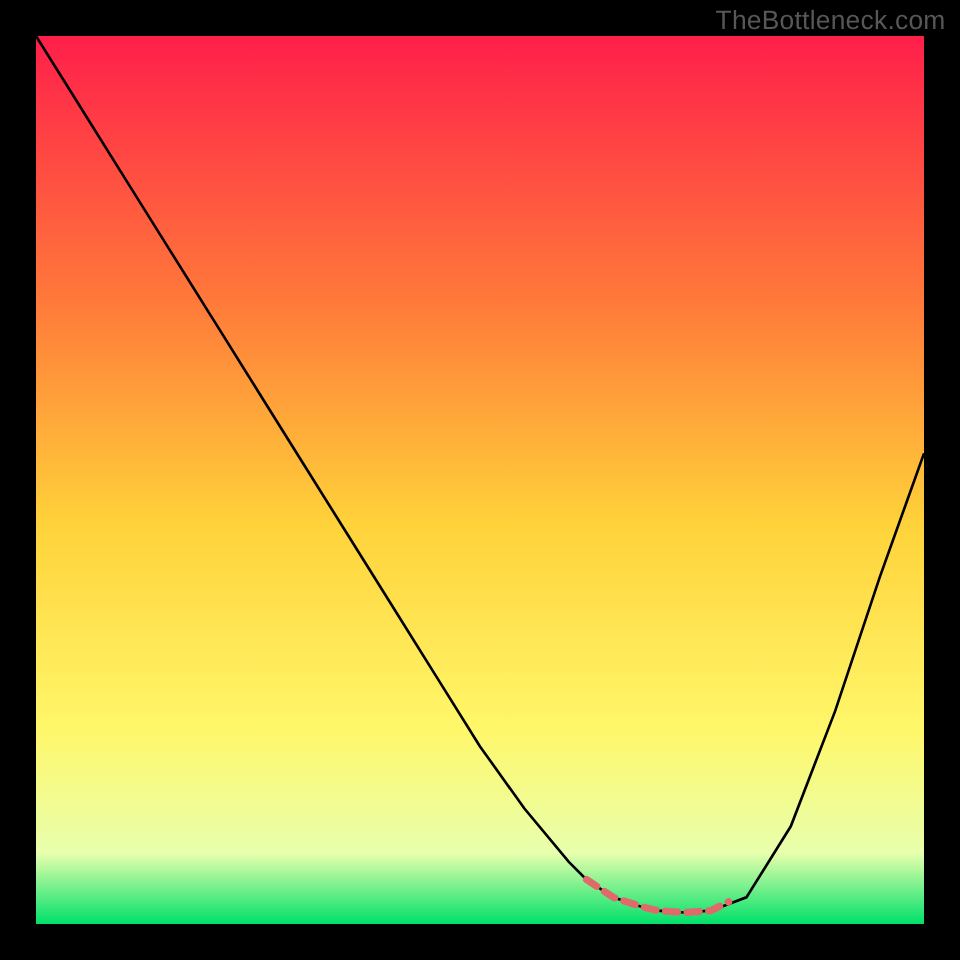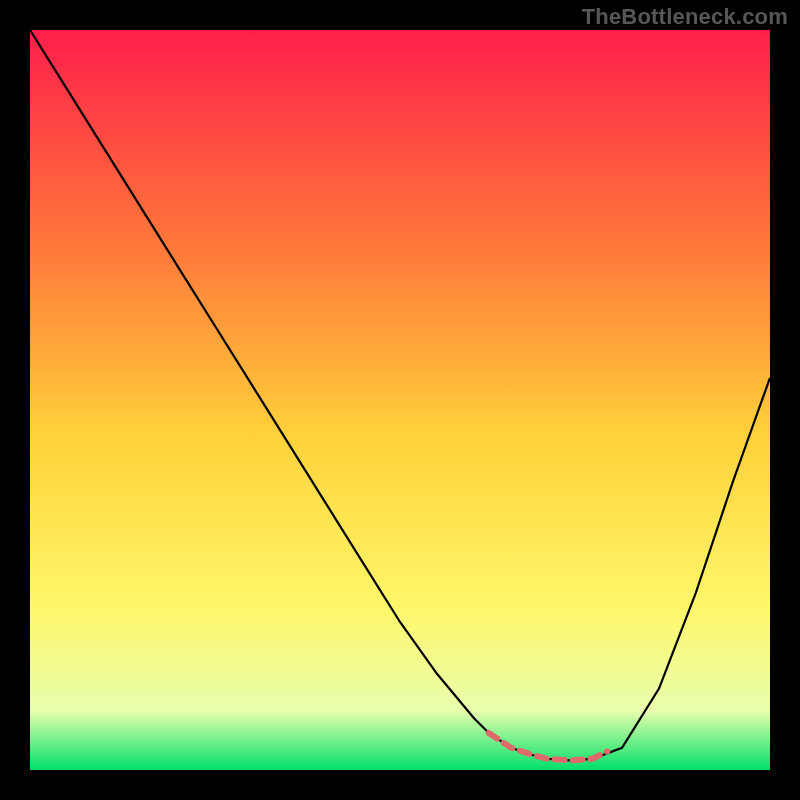--- a/index.html
+++ b/index.html
@@ -15,21 +15,21 @@
     width: 800px;
     height: 800px;
     background: #000;
   }
   .watermark {
     position: absolute;
     top: 4px;
     right: 12px;
     font-family: Arial, Helvetica, sans-serif;
     font-size: 22px;
-    font-weight: 700;
+    font-weight: 400;
     color: #575757;
     letter-spacing: 0.2px;
   }
   .plot {
     position: absolute;
     left: 30px;
     top: 30px;
     width: 740px;
     height: 740px;
   }

